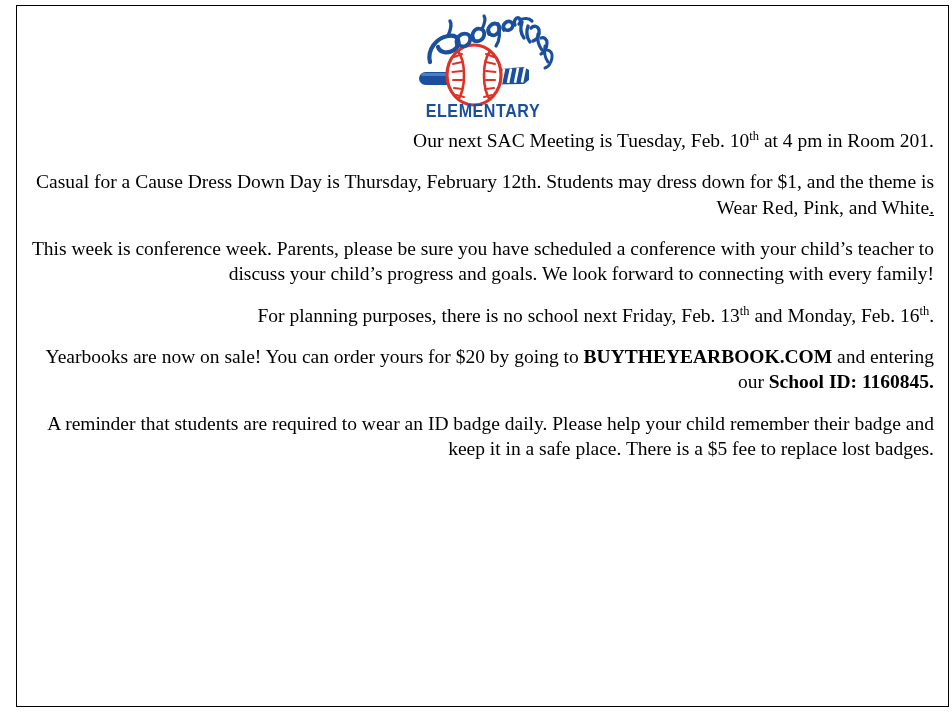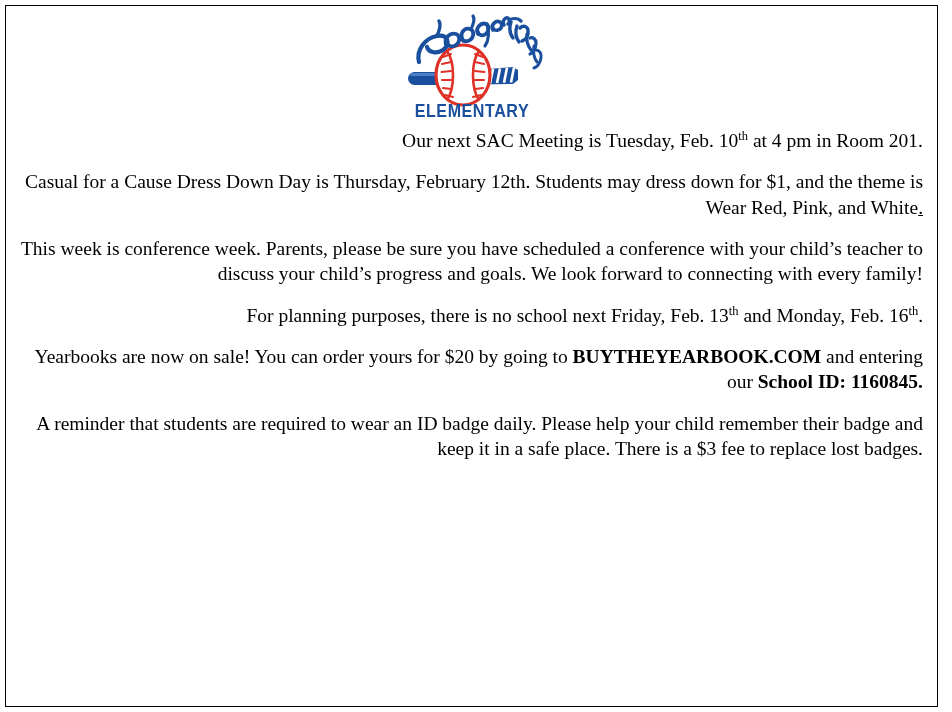--- a/index.html
+++ b/index.html
@@ -9,21 +9,21 @@
   }
   body {
     width: 952px;
     height: 712px;
     font-family: "Liberation Serif", "DejaVu Serif", serif;
     color: #000000;
     overflow: hidden;
   }
   .page {
     position: absolute;
-    left: 5px;
+    left: 16px;
     top: 5px;
     width: 933px;
     height: 702px;
     border: 1px solid #000000;
     box-sizing: border-box;
     background: #ffffff;
   }
   .logo-block {
     width: 100%;
     height: 122px;
@@ -132,18 +132,18 @@
 
     <p class="para"><span>Casual for a Cause Dress Down Day is Thursday, February 12th. Students may dress down for $1, and the theme is Wear Red, Pink, and White</span><span class="u">.</span></p>
 
     <p class="para"><span>This week is conference week.  Parents, please be sure you have scheduled a conference with your child’s teacher to discuss your child’s progress and goals. We look forward to connecting with every family!</span></p>
 
     <p class="para"><span>For planning purposes, there is no school next Friday, Feb. 13</span><sup>th</sup><span> and Monday, Feb. 16</span><sup>th</sup><span>.</span></p>
 
     <p class="para"><span>Yearbooks are now on sale! You can order yours for $20 by going to </span><span class="b">BUYTHEYEARBOOK.COM</span><span> and entering our </span><span class="b">School ID: 1160845.</span></p>
 
 
-    <p class="para"><span>A reminder that students are required to wear an ID badge daily. Please help your child remember their badge and keep it in a safe place. There is a $3 fee to replace lost badges.</span></p>
+    <p class="para"><span>A reminder that students are required to wear an ID badge daily. Please help your child remember their badge and keep it in a safe place. There is a $5 fee to replace lost badges.</span></p>
 
 
 
   </div>
 </div>
 
 </body></html>

